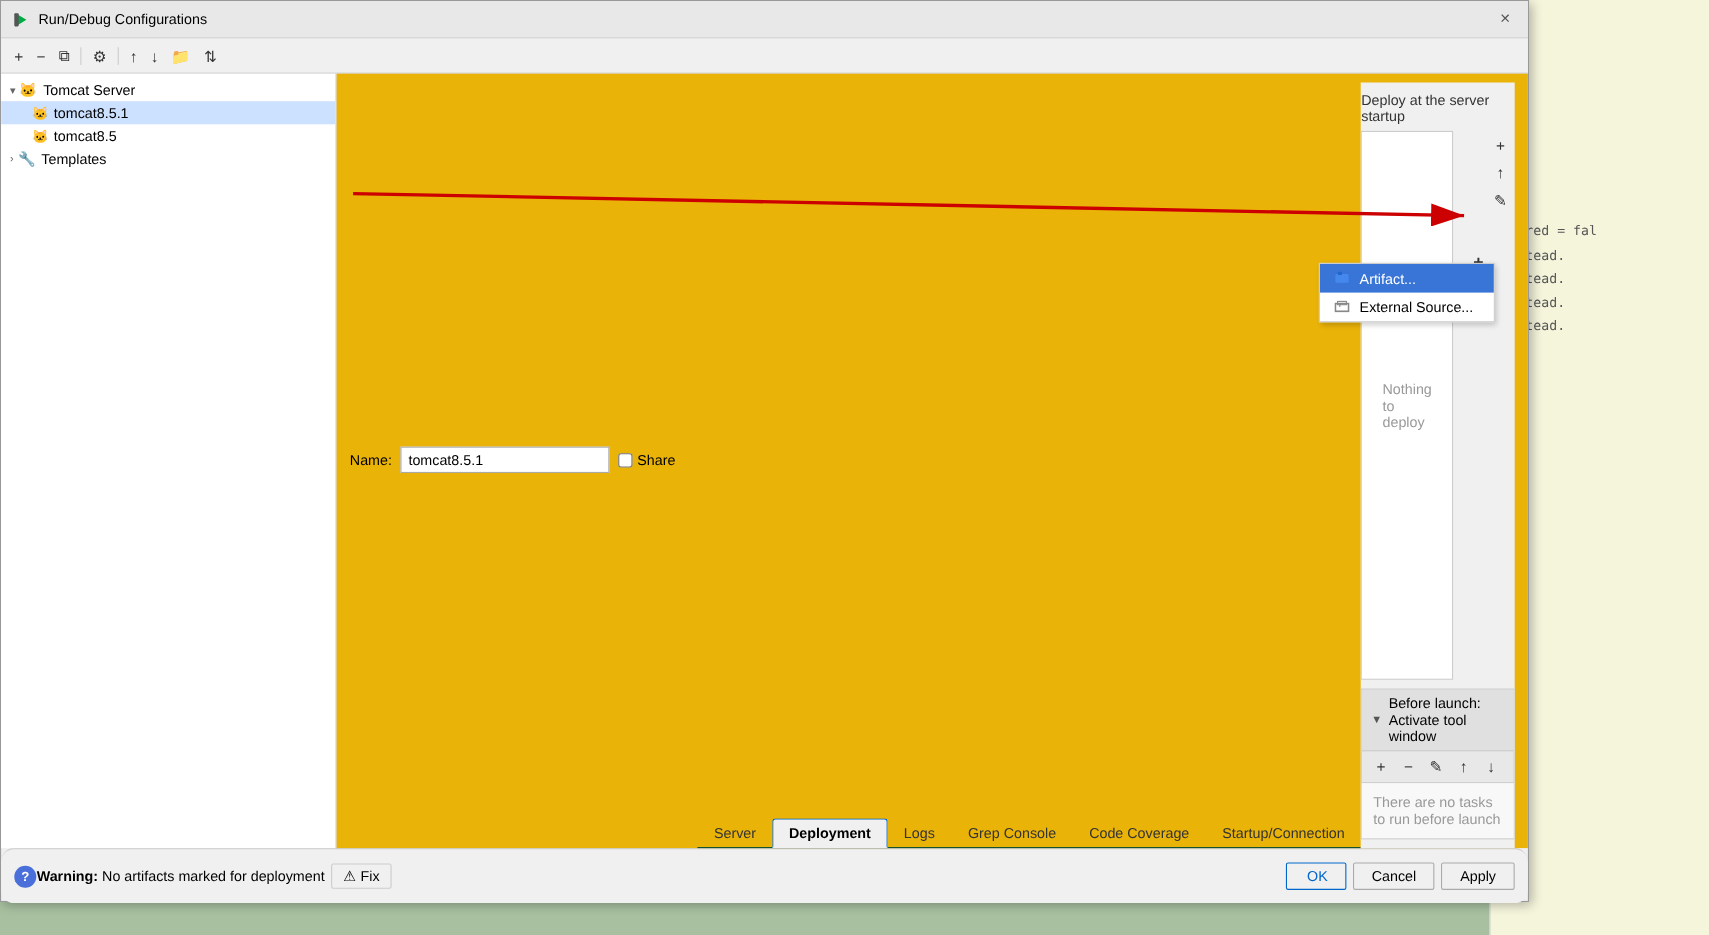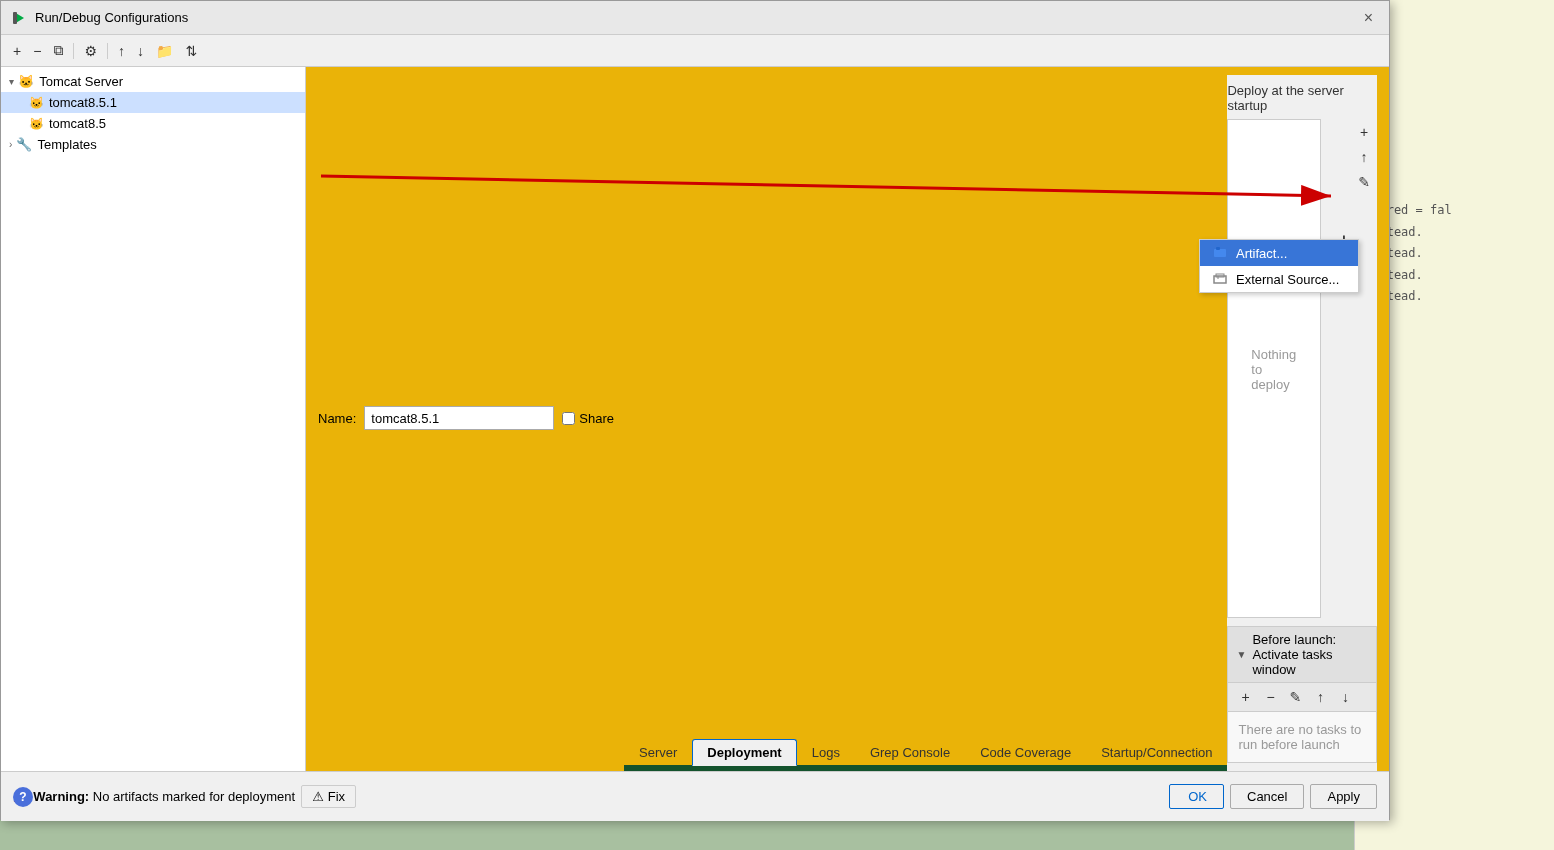--- a/index.html
+++ b/index.html
@@ -160,28 +160,28 @@
       padding: 2px 6px;
       font-size: 13px;
       background: #fff;
     }
     .share-checkbox {
       display: flex;
       align-items: center;
       gap: 4px;
       white-space: nowrap;
       font-size: 13px;
-      margin-right: 10px;
+      margin-right: 20px;
     }
 
     
     .tabs-row {
       display: flex;
       align-items: flex-end;
-      border-bottom: 6px solid #14532d;
+      border-bottom: 1px solid #14532d;
       margin-bottom: 0;
     }
     .tab {
       padding: 5px 14px;
       font-size: 13px;
       cursor: pointer;
       border: 1px solid transparent;
       background: transparent;
       border-radius: 3px 3px 0 0;
       color: #333;
@@ -287,20 +287,21 @@
 
     
     .bottom-bar {
       display: flex;
       align-items: center;
       justify-content: space-between;
       padding: 8px 12px;
       background: #f0f0f0;
       border-top: 1px solid #ccc;
       height: 50px;
+      border-radius: 12px;
     }
     .warning-area {
       display: flex;
       align-items: center;
       gap: 6px;
     }
     .warning-icon {
       color: #e04000;
       font-size: 16px;
     }
@@ -497,21 +498,21 @@
             <div style="display:flex;flex-direction:column;gap:3px;padding:2px 4px;width:28px;">
               <button class="side-btn">+</button>
               <button class="side-btn">↑</button>
               <button class="side-btn">✎</button>
             </div>
           </div>
 
           <div class="before-launch">
             <div class="before-launch-header">
               <span class="collapse-icon">▼</span>
-              <span>Before launch: Activate tasks window</span>
+              <span>Before launch: Activate tool window</span>
             </div>
             <div class="before-launch-toolbar">
               <button class="side-btn">+</button>
               <button class="side-btn">−</button>
               <button class="side-btn">✎</button>
               <button class="side-btn">↑</button>
               <button class="side-btn">↓</button>
             </div>
             <div class="before-launch-body">
               <span class="no-tasks-text">There are no tasks to run before launch</span>

